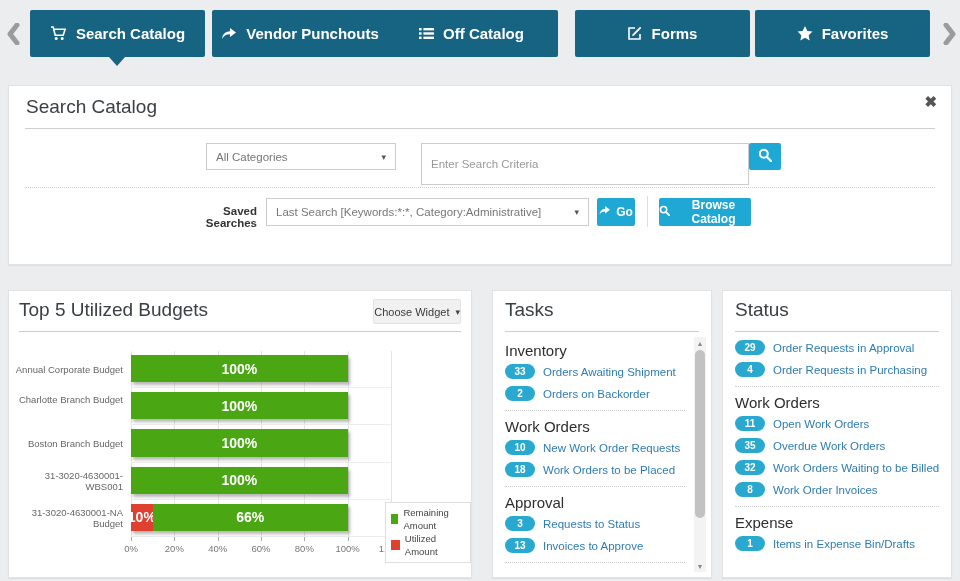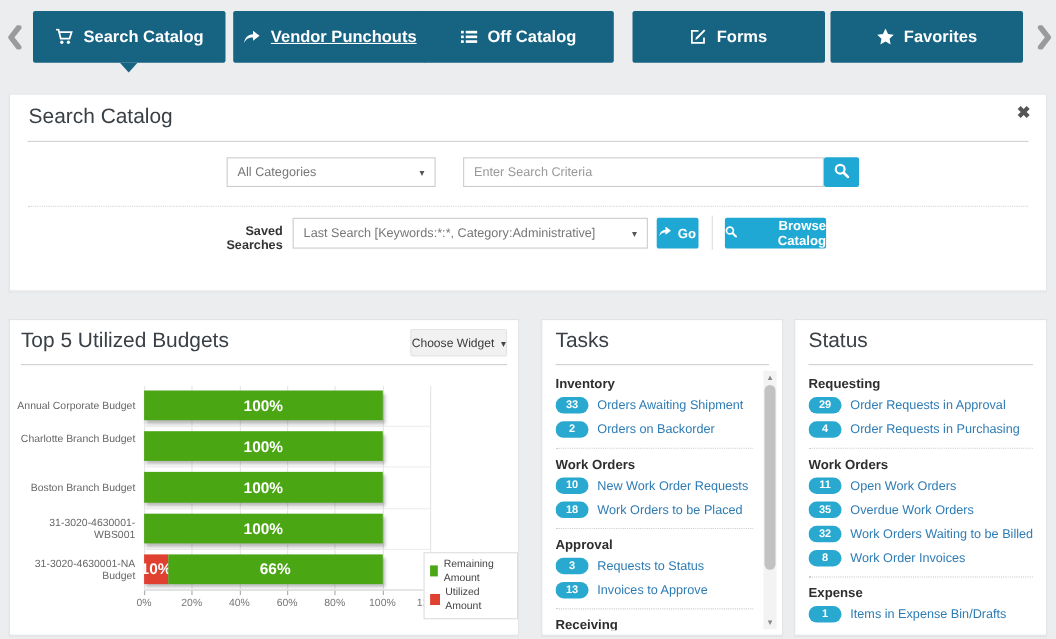--- a/index.html
+++ b/index.html
@@ -20,21 +20,21 @@
   .panel { position:absolute; background:#fff; border:1px solid #e2e2e2; box-shadow:0 1px 1px rgba(0,0,0,.05); }
   .panel-title { position:absolute; font-size:19px; color:#3a4045; }
   .panel-hr { position:absolute; border-top:1px solid #cfcfcf; }
 
   
   .close-x { position:absolute; top:7px; right:14px; font-size:15px; color:#555; font-weight:bold; cursor:pointer; }
   .fake-select { position:absolute; height:27px; border:1px solid #ccc; background:#fff; color:#777;
                  font-size:11.5px; display:flex; align-items:center; justify-content:space-between;
                  padding:0 9px; cursor:pointer; }
   .fake-select .caret { color:#555; font-size:9px; }
-  .text-input { position:absolute; height:27px; border:1px solid #ccc; background:#fff; color:#555;
+  .text-input { position:absolute; height:42px; border:1px solid #ccc; background:#fff; color:#555;
                 font-size:11.5px; padding:0 9px; outline:none; }
   .text-input::placeholder { color:#999; }
   .cyan-btn { position:absolute; height:27px; background:#1fa8d4; color:#fff; border:none; cursor:pointer;
               display:flex; align-items:center; justify-content:center; gap:6px; font-size:12px; font-weight:600;
               border-radius:2px; font-family:"Liberation Sans",sans-serif; }
   .dotted-sep { position:absolute; border-top:1px dotted #cfcfcf; }
   .bold-label { position:absolute; font-size:11.5px; font-weight:bold; color:#333; }
   .vsep { position:absolute; width:1px; background:#ddd; }
 
   
@@ -52,21 +52,21 @@
   .tickmark { position:absolute; top:0; width:1px; height:4px; background:#aaa; }
   .xtick { position:absolute; top:6px; width:40px; text-align:center; font-size:9.5px; color:#777; }
   .chart-legend { position:absolute; background:#fff; border:1px solid #ddd; padding:3px 7px 4px 5px; z-index:5; }
   .legend-row { display:flex; align-items:center; gap:5px; font-size:9.5px; color:#444; line-height:13px; }
   .swatch { width:10px; height:10px; display:inline-block; }
   .swatch-green { background:#4ba614; }
   .swatch-red { background:#e04030; }
 
   
   .list-area { position:absolute; overflow:hidden; }
-  .sec-heading { font-size:12px; font-weight:bold; color:#2e2e2e; margin:7px 0 3px; }
+  .sec-heading { font-size:15px; font-weight:normal; color:#2e2e2e; margin:7px 0 3px; }
   .list-item { display:flex; align-items:center; gap:8px; margin:3px 0; height:19px; }
   .count-badge { background:#2aa9d0; color:#fff; font-size:10px; font-weight:bold; min-width:30px;
                  padding:2px 6px; border-radius:10px; text-align:center; display:inline-block; }
   .item-link { color:#2e7cb4; font-size:11.5px; text-decoration:none; cursor:pointer; white-space:nowrap; }
   .sec-divider { border-top:1px dotted #ccc; margin:7px 0 2px; }
 
   
   .vscroll { position:absolute; width:12px; background:#f3f3f3; }
   .vscroll .sarrow { position:absolute; left:0; right:0; height:12px; color:#888; font-size:7px;
                      display:flex; align-items:center; justify-content:center; cursor:pointer; }
@@ -88,21 +88,21 @@
       <svg width="17" height="15" viewBox="0 0 17 15">
           <path d="M1 1h2.2l2 8.2h8l1.9-6H4" fill="none" stroke="#fff" stroke-width="1.6"></path>
           <circle cx="6.2" cy="12.4" r="1.5" fill="#fff"></circle>
           <circle cx="12.2" cy="12.4" r="1.5" fill="#fff"></circle>
         </svg>
     </span>
     <span>Search Catalog</span>
   </div>
   <div class="tab-pointer" style="left:109px;"></div>
 
-  <div class="tab" style="left:212px;width:176px;text-decoration:underline;">
+  <div class="tab" style="left:212px;width:176px;">
     <span class="ticon">
       <svg width="16" height="14" viewBox="0 0 16 14">
           <path d="M9 1l6 4.5L9 10V7.2C4.8 7.2 2.6 8.8 1 12c.4-4.6 3.4-7.6 8-7.8V1z" fill="#fff"></path>
         </svg>
     </span>
     <span>Vendor Punchouts</span>
   </div>
 
   <div class="tab" style="left:385px;width:173px;">
     <span class="ticon">
@@ -177,21 +177,21 @@
       <span>
         <svg width="11" height="10" viewBox="0 0 11 10">
             <path d="M6 0l5 3.8L6 7.5V5.4C3.2 5.4 1.8 6.4 .5 8.6 .8 5.2 3 3 6 2.8V0z" fill="#fff"></path>
           </svg>
       </span>
       <span>Go</span>
     </button>
 
     <div class="vsep" style="left:638px;top:110px;height:31px;"></div>
 
-    <button class="cyan-btn" style="left:650px;top:112px;width:92px;height:28px;text-align:right;">
+    <button class="cyan-btn" style="left:650px;top:112px;width:92px;height:28px;">
       <span>
         <svg width="11" height="11" viewBox="0 0 14 14">
             <circle cx="5.8" cy="5.8" r="4" fill="none" stroke="#fff" stroke-width="2"></circle>
             <line x1="9" y1="9" x2="13" y2="13" stroke="#fff" stroke-width="2.4" stroke-linecap="round"></line>
           </svg>
       </span>
       <span>Browse Catalog</span>
     </button>
   </div>
 
@@ -304,21 +304,20 @@
       <div class="sarrow" style="top:0;">▲</div>
       <div class="sthumb" style="top:13px;height:168px;"></div>
       <div class="sarrow" style="bottom:0;">▼</div>
     </div>
   </div>
 
   <div class="panel" style="left:722px;top:290px;width:230px;height:288px;">
     <div class="panel-title" style="left:12px;top:8px;">Status</div>
     <div class="panel-hr" style="left:12px;right:12px;top:40px;"></div>
     <div class="list-area" style="left:12px;right:12px;top:44px;bottom:4px;">
-        <div class="sec-heading">Requesting</div>
         <div class="list-item">
           <div class="count-badge">29</div>
           <a class="item-link">Order Requests in Approval</a>
         </div>
         <div class="list-item">
           <div class="count-badge">4</div>
           <a class="item-link">Order Requests in Purchasing</a>
         </div>
         <div class="sec-divider"></div>
         <div class="sec-heading">Work Orders</div>

